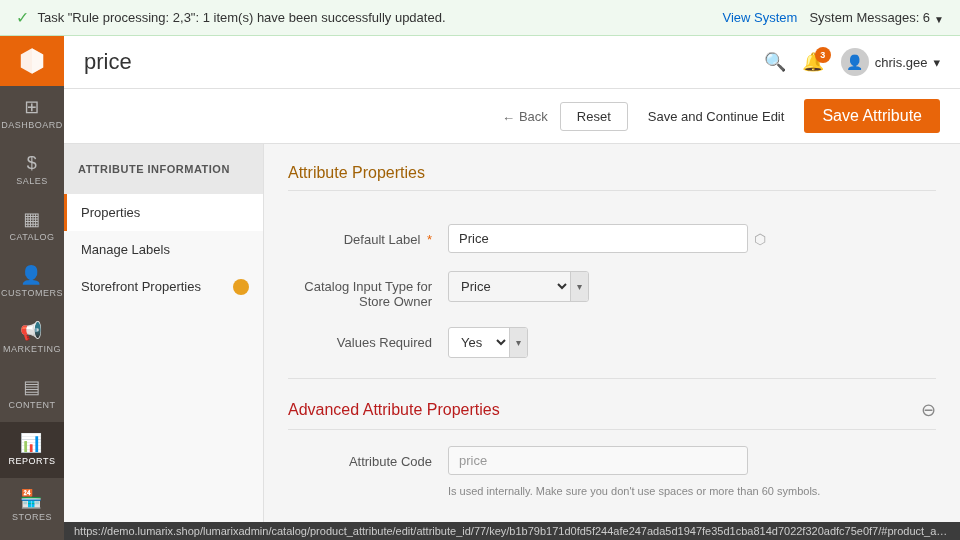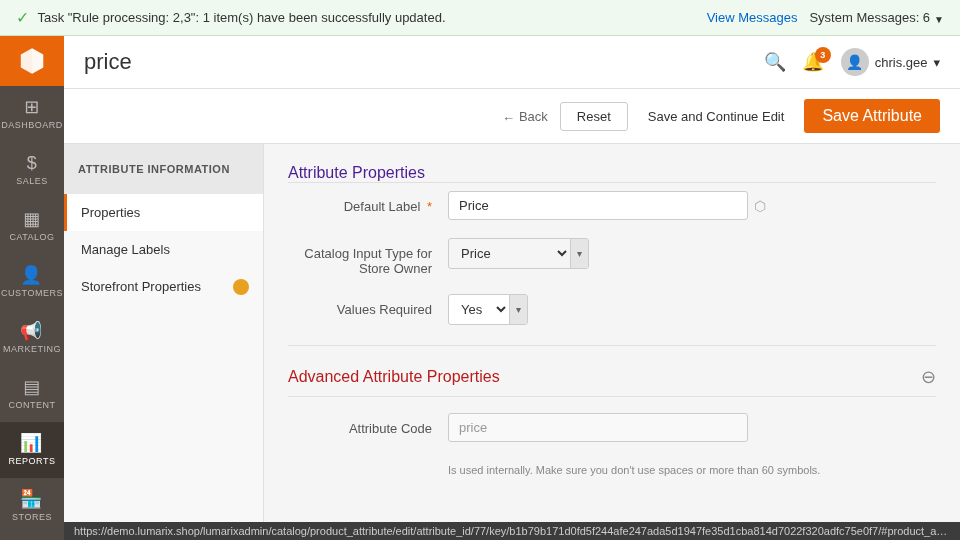--- a/index.html
+++ b/index.html
@@ -146,21 +146,21 @@
       color: #333;
       border-left: 3px solid transparent;
       position: relative;
     }
     .left-panel-item.active { border-left-color: #e8650a; background: #fff; font-weight: 500; }
 
     
     .right-content { flex: 1; overflow-y: auto; padding: 20px 24px; }
 
     
-    .section-title { font-size: 16px; font-weight: 400; color: #4c1d95; margin-bottom: 8px; border-bottom: 1px solid #e0e0e0; }
+    .section-title { font-size: 16px; font-weight: 400; color: #a16207; margin-bottom: 33px; padding-bottom: 8px; border-bottom: 1px solid #e0e0e0; }
     .section-divider { border: none; border-top: 1px solid #e0e0e0; margin: 20px 0; }
 
     
     .form-row { display: flex; align-items: flex-start; margin-bottom: 18px; }
     .form-label { width: 160px; padding-top: 8px; font-size: 13px; color: #555; flex-shrink: 0; text-align: right; padding-right: 16px; }
     .required-star { color: #e8650a; margin-left: 3px; }
     .form-control-wrap { flex: 1; display: flex; align-items: center; gap: 6px; }
     .form-input {
       border: 1px solid #ccc;
       padding: 6px 10px;
@@ -186,21 +186,21 @@
 
     .form-input-code {
       border: 1px solid #ccc;
       padding: 6px 10px;
       border-radius: 3px;
       font-size: 13px;
       width: 300px;
       color: #999;
       background: #f9f9f9;
     }
-    .form-hint { font-size: 11px; color: #888; margin-top: 16px; }
+    .form-hint { font-size: 11px; color: #888; margin-top: 4px; }
 
     
     .status-bar {
       background: #3c3c3c;
       color: #ccc;
       font-size: 11px;
       padding: 3px 10px;
       flex-shrink: 0;
       white-space: nowrap;
       overflow: hidden;
@@ -222,21 +222,21 @@
   </style>
 </head>
 <body>
 
 <div class="notification-bar">
   <div class="notif-left">
     <span class="notif-check">✓</span>
     <span>Task "Rule processing: 2,3": 1 item(s) have been successfully updated.</span>
   </div>
   <div class="notif-right">
-    <a class="notif-view-details">View Messages</a>
+    <a class="notif-view-details">View System</a>
     <div class="notif-system-msg">
       <span>System Messages: 6</span>
       <span class="arrow">▼</span>
     </div>
   </div>
 </div>
 
 <div class="main-wrapper">
 
   <nav class="sidebar">

